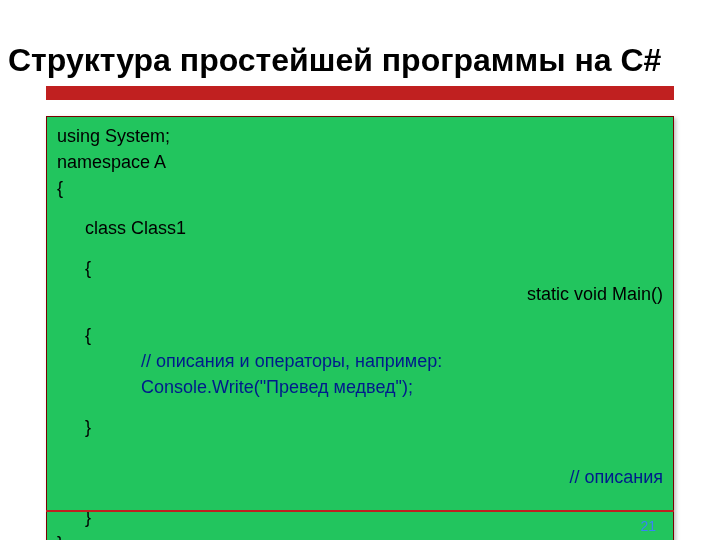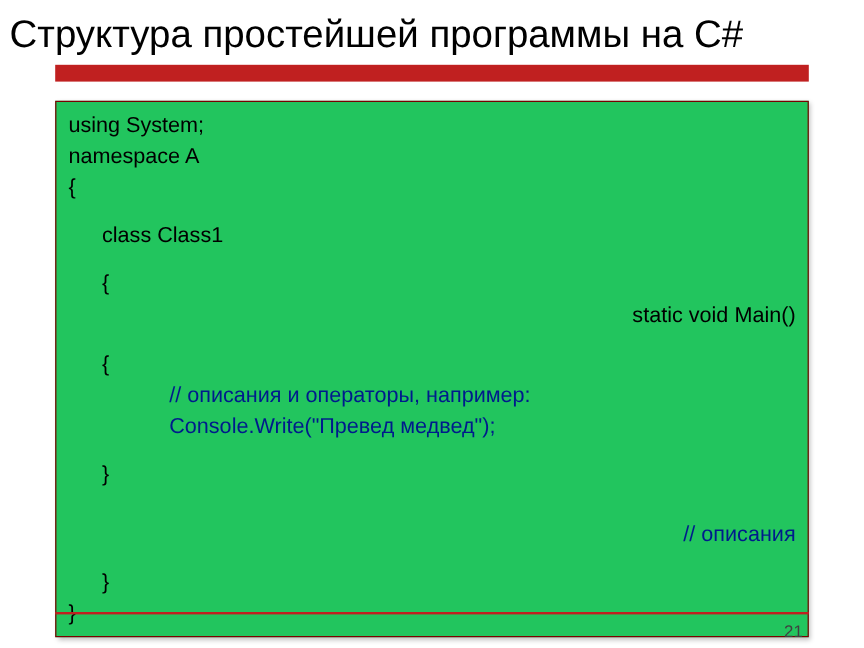--- a/index.html
+++ b/index.html
@@ -9,21 +9,22 @@
     background: #ffffff;
     font-family: Verdana, Arial, sans-serif;
     color: #000;
     position: relative;
     overflow: hidden;
   }
   .title {
     font-size: 32px;
     line-height: 1.25;
     padding: 8px 8px 6px 8px;
-    font-weight: 400;
+    font-weight: 700;
+    margin-top: 32px;
   }
   .accent-bar {
     height: 14px;
     background: #c02020;
     margin: 0 46px 16px 46px;
   }
   .code-box {
     margin: 0 46px 0 46px;
     background: #22c55e;
     border: 1px solid #7a0000;
@@ -44,24 +45,24 @@
   .footer-line {
     position: absolute;
     left: 46px;
     right: 46px;
     bottom: 28px;
     height: 2px;
     background: #c02020;
   }
   .page-num {
     position: absolute;
-    right: 51px;
+    right: 64px;
     bottom: 6px;
     font-size: 14px;
-    color: #404040;
+    color: #3b82f6;
   }
 </style>
 </head>
 <body>
 
 <div class="title">Структура простейшей программы на C#</div>
 <div class="accent-bar"></div>
 
 <div class="code-box">
   <div class="code-line">using System;</div>

